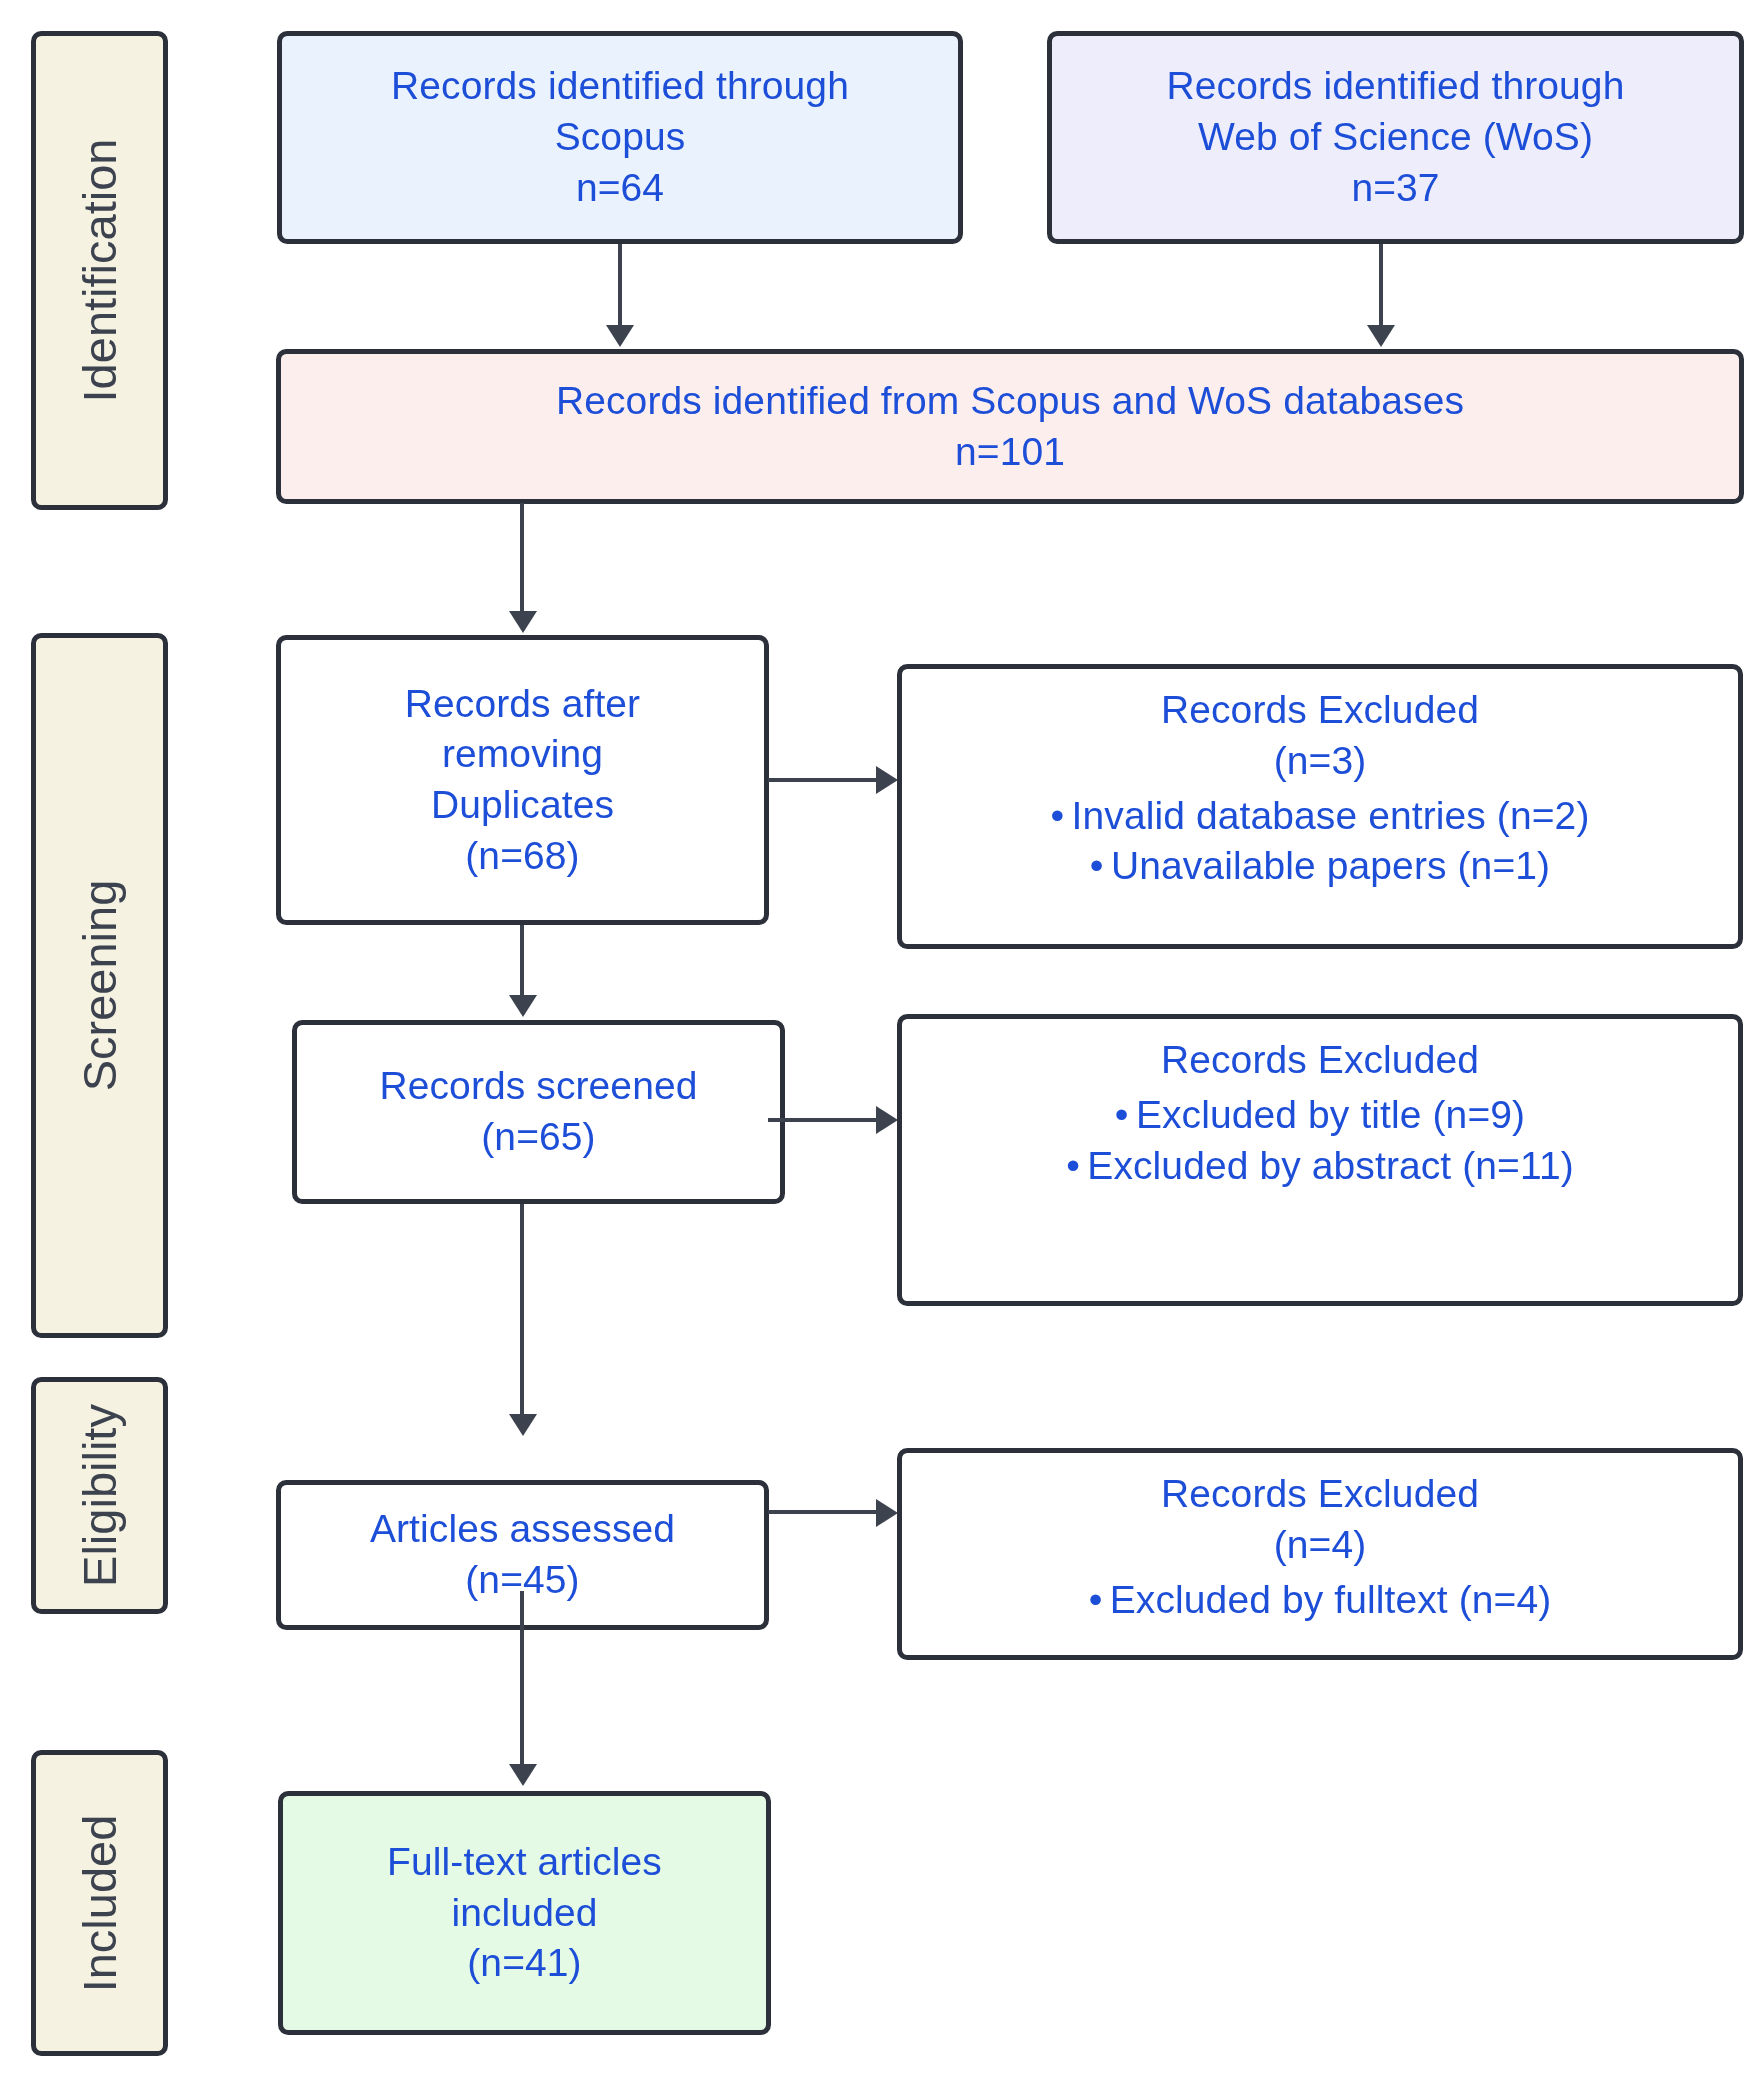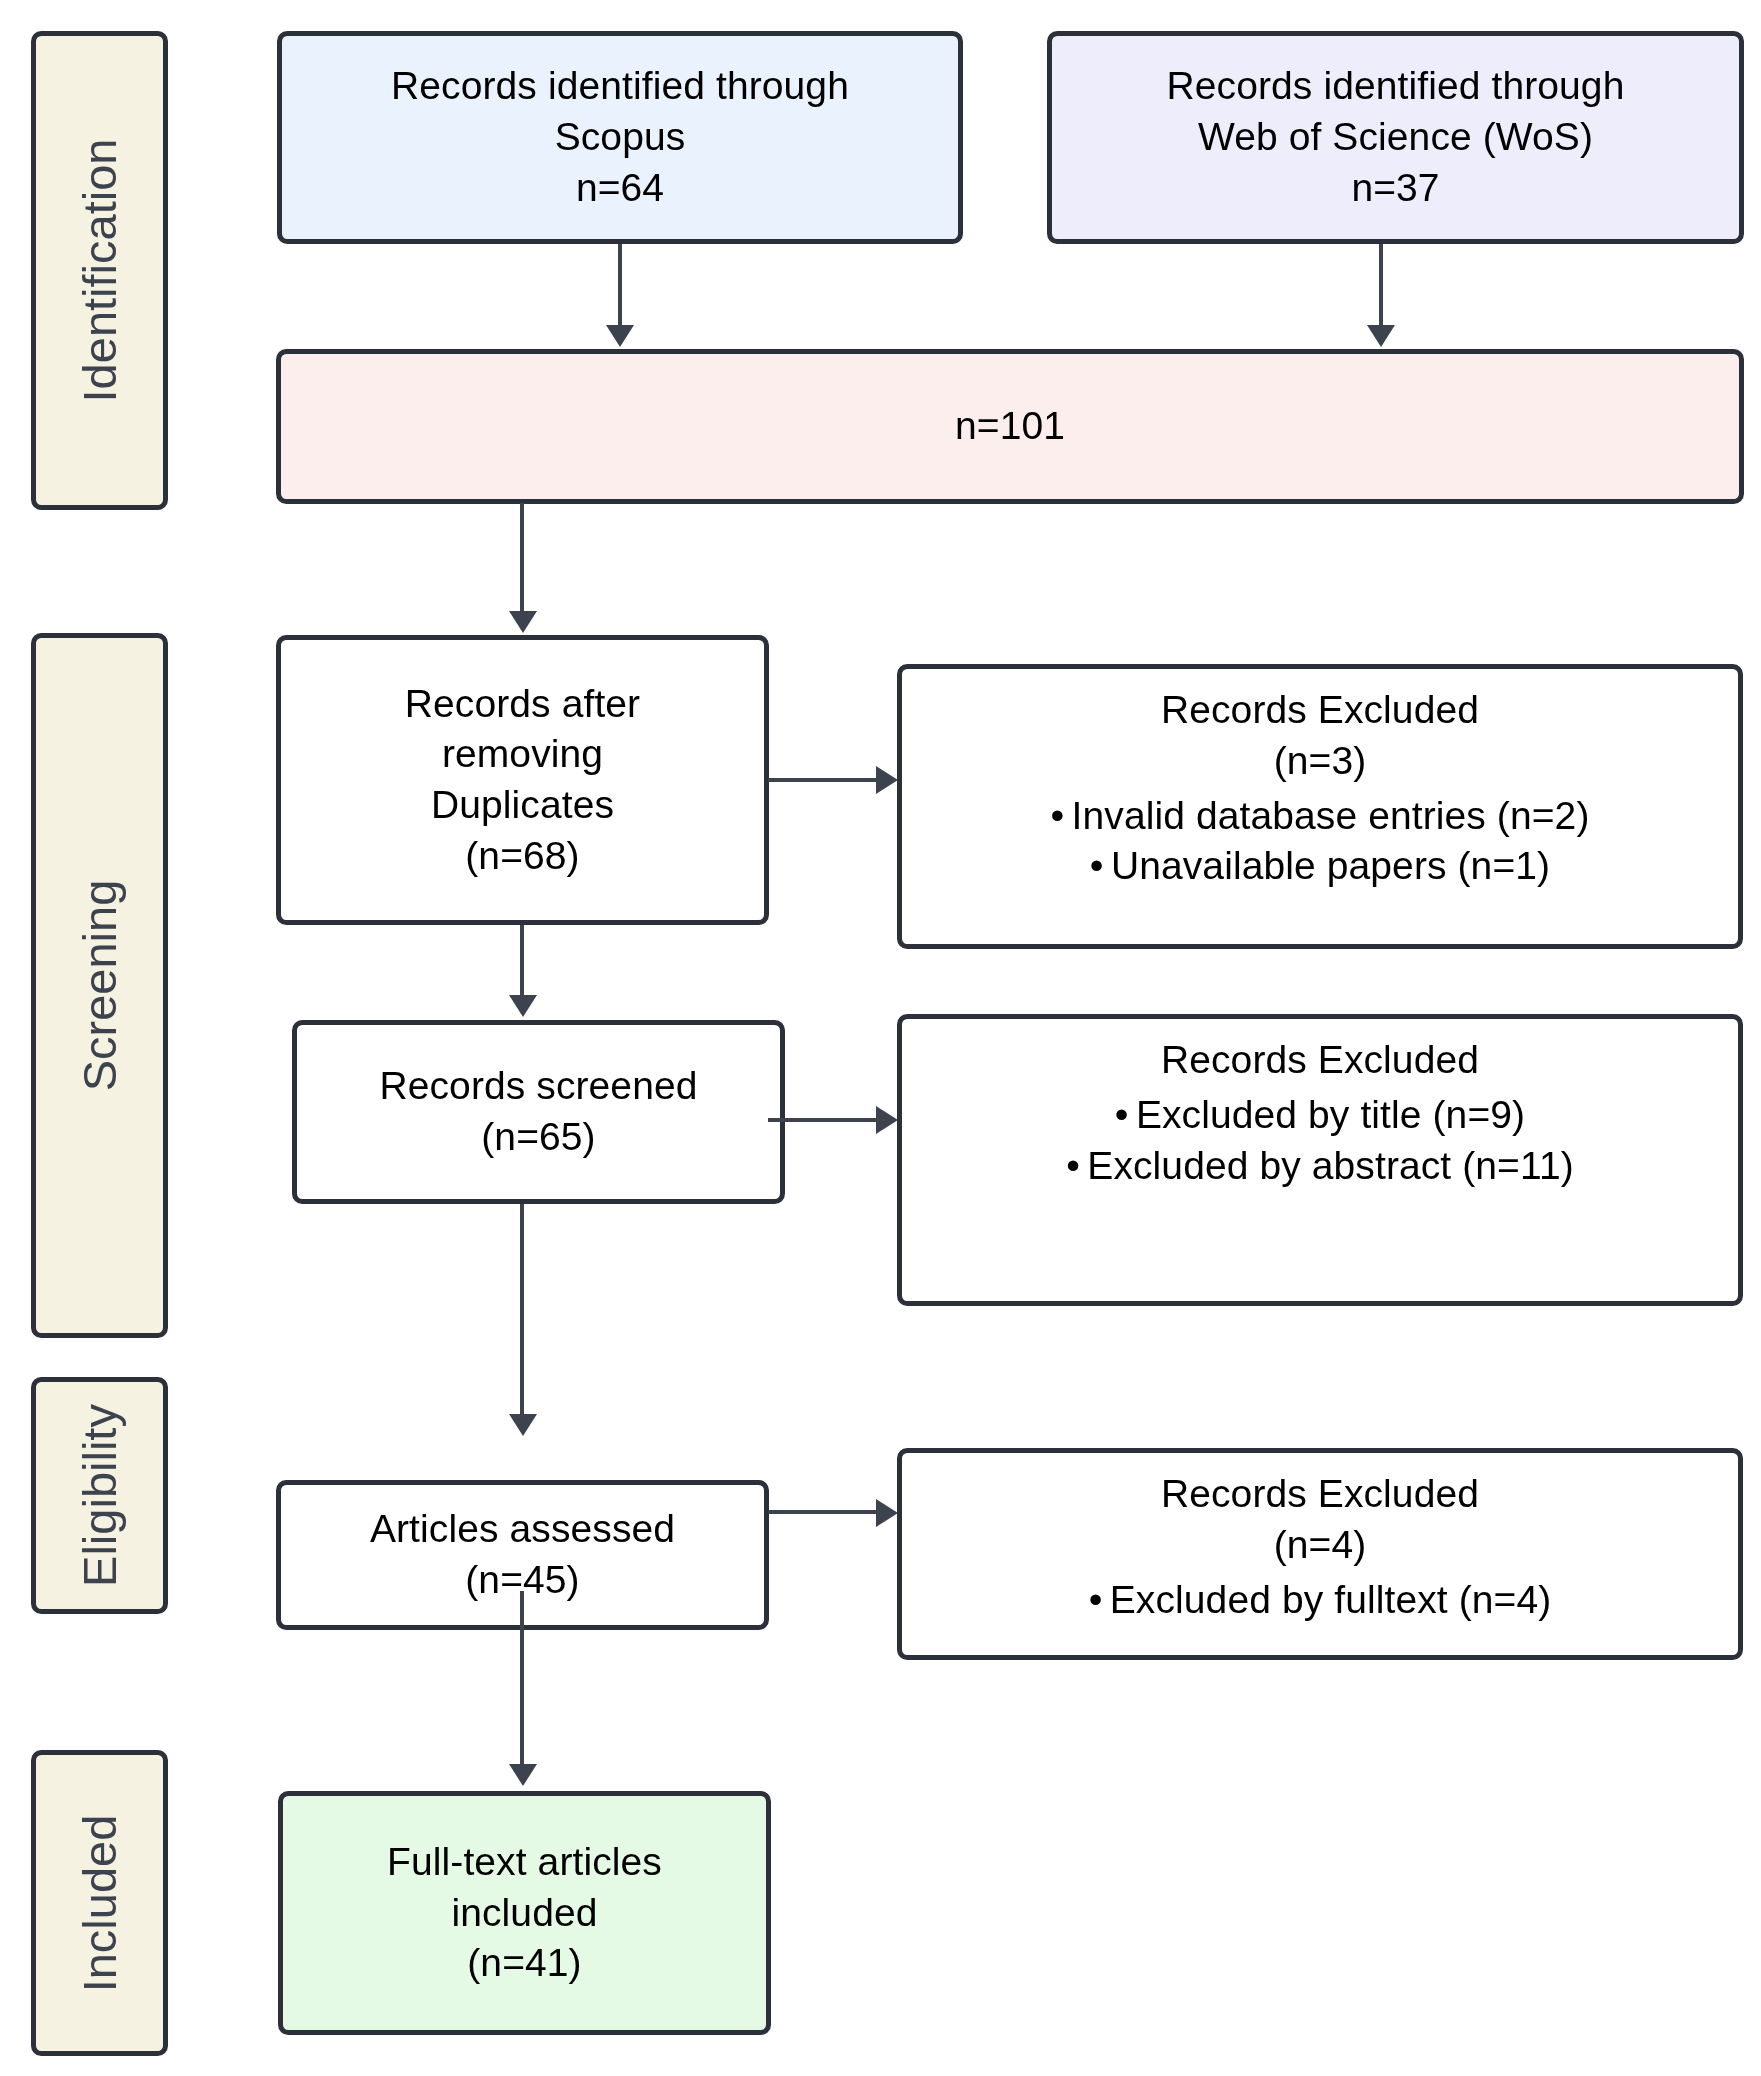--- a/index.html
+++ b/index.html
@@ -18,21 +18,21 @@
     overflow: hidden;
   }
 
   
   .node {
     position: absolute;
     box-sizing: border-box;
     border: 5.1px solid #2b303b;
     border-radius: 10.2px;
     background: #ffffff;
-    color: #000000;
+    color: #1d4ed8;
     display: flex;
     flex-direction: column;
     align-items: center;
     justify-content: center;
     text-align: center;
     font-size: 39px;
     line-height: 1.30;
     letter-spacing: 0.1px;
     padding: 5.8px 13px;
   }
@@ -128,20 +128,21 @@
     <span class="line">n=37</span>
   </div>
 
   <div class="vline" style="left:618px; top:244px; height:82px;"></div>
   <div class="arrow-down" style="left:606px; top:325px;"></div>
 
   <div class="vline" style="left:1379px; top:244px; height:82px;"></div>
   <div class="arrow-down" style="left:1367px; top:325px;"></div>
 
   <div class="node" style="left:276px; top:349px; width:1468px; height:155px; background:#fdeeee;">
+    <span class="line">Records identified from Scopus and WoS databases</span>
     <span class="line">n=101</span>
   </div>
 
   <div class="vline" style="left:520px; top:503px; height:109px;"></div>
   <div class="arrow-down" style="left:509px; top:611px;"></div>
 
   <div class="node" style="left:276px; top:635px; width:493px; height:290px;">
     <span class="line">Records after</span>
     <span class="line">removing</span>
     <span class="line">Duplicates</span>

